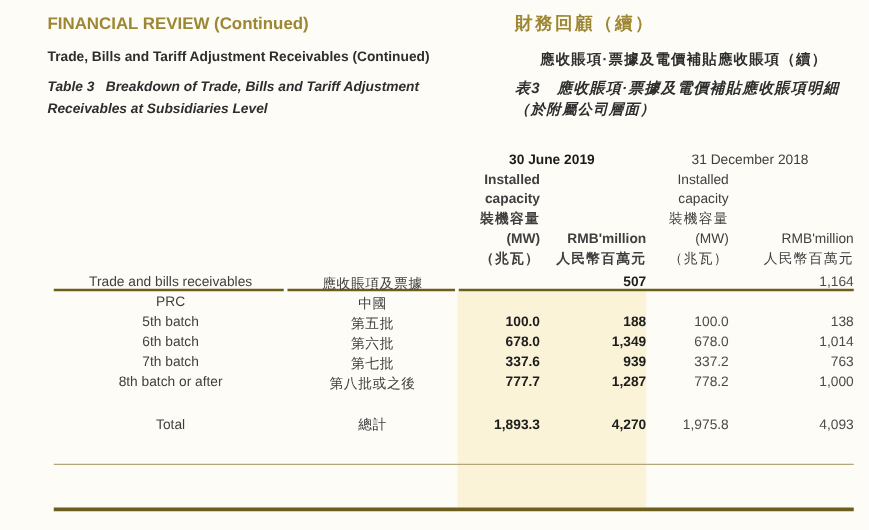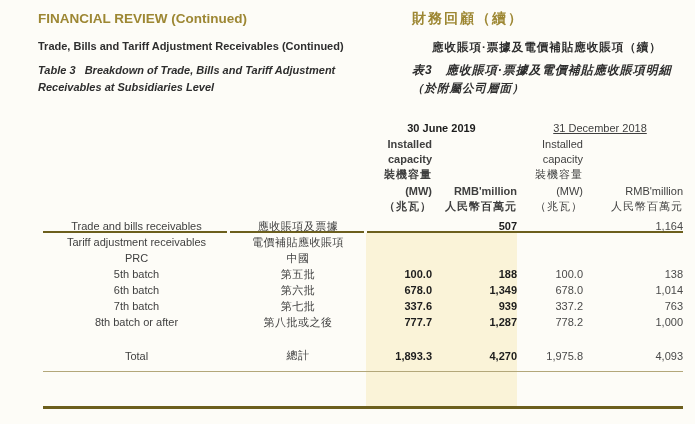--- a/index.html
+++ b/index.html
@@ -63,21 +63,21 @@
   .ind2-zh{padding-left:15px;}
   .num{text-align:right;color:#4a4a4a;}
   .mw19{padding-right:2px;}
   .rmb19{padding-right:10px;}
   .mw18{padding-right:1px;}
   .rmb18{padding-right:21px;}
   .b{font-weight:bold;color:#1d1d1d;}
   .hd{color:#3f3f3f;}
   .hd-date{text-align:center;}
   .hd-date19{padding-right:10px;font-weight:bold;color:#1d1d1d;}
-  .hd-date18{padding-right:21px;text-decoration:underline;}
+  .hd-date18{padding-right:21px;}
   .zh-hd{font-size:12px;letter-spacing:1px;}
 </style>
 </head>
 <body>
 
 <div class="page">
 
   <div class="title-gold" id="title-en">FINANCIAL REVIEW (Continued)</div>
   <div class="title-gold" id="title-zh">財務回顧（續）</div>
   <div class="subtitle" id="subtitle-en">Trade, Bills and Tariff Adjustment Receivables (Continued)</div>
@@ -157,28 +157,20 @@
 
       <tr style="height:16px">
         <td class="en-label">Trade and bills receivables</td>
         <td class="zh-label">應收賬項及票據</td>
         <td class="num mw19 b"></td>
         <td class="num rmb19 b">507</td>
         <td class="num mw18"></td>
         <td class="num rmb18">1,164</td>
       </tr>
       <tr style="height:16px">
-        <td class="en-label">Tariff adjustment receivables</td>
-        <td class="zh-label">電價補貼應收賬項</td>
-        <td class="num mw19 b"></td>
-        <td class="num rmb19 b"></td>
-        <td class="num mw18"></td>
-        <td class="num rmb18"></td>
-      </tr>
-      <tr style="height:16px">
         <td class="en-label ind1-en">PRC</td>
         <td class="zh-label ind1-zh">中國</td>
         <td class="num mw19 b"></td>
         <td class="num rmb19 b"></td>
         <td class="num mw18"></td>
         <td class="num rmb18"></td>
       </tr>
       <tr style="height:16px">
         <td class="en-label ind2-en">5th batch</td>
         <td class="zh-label ind2-zh">第五批</td>

